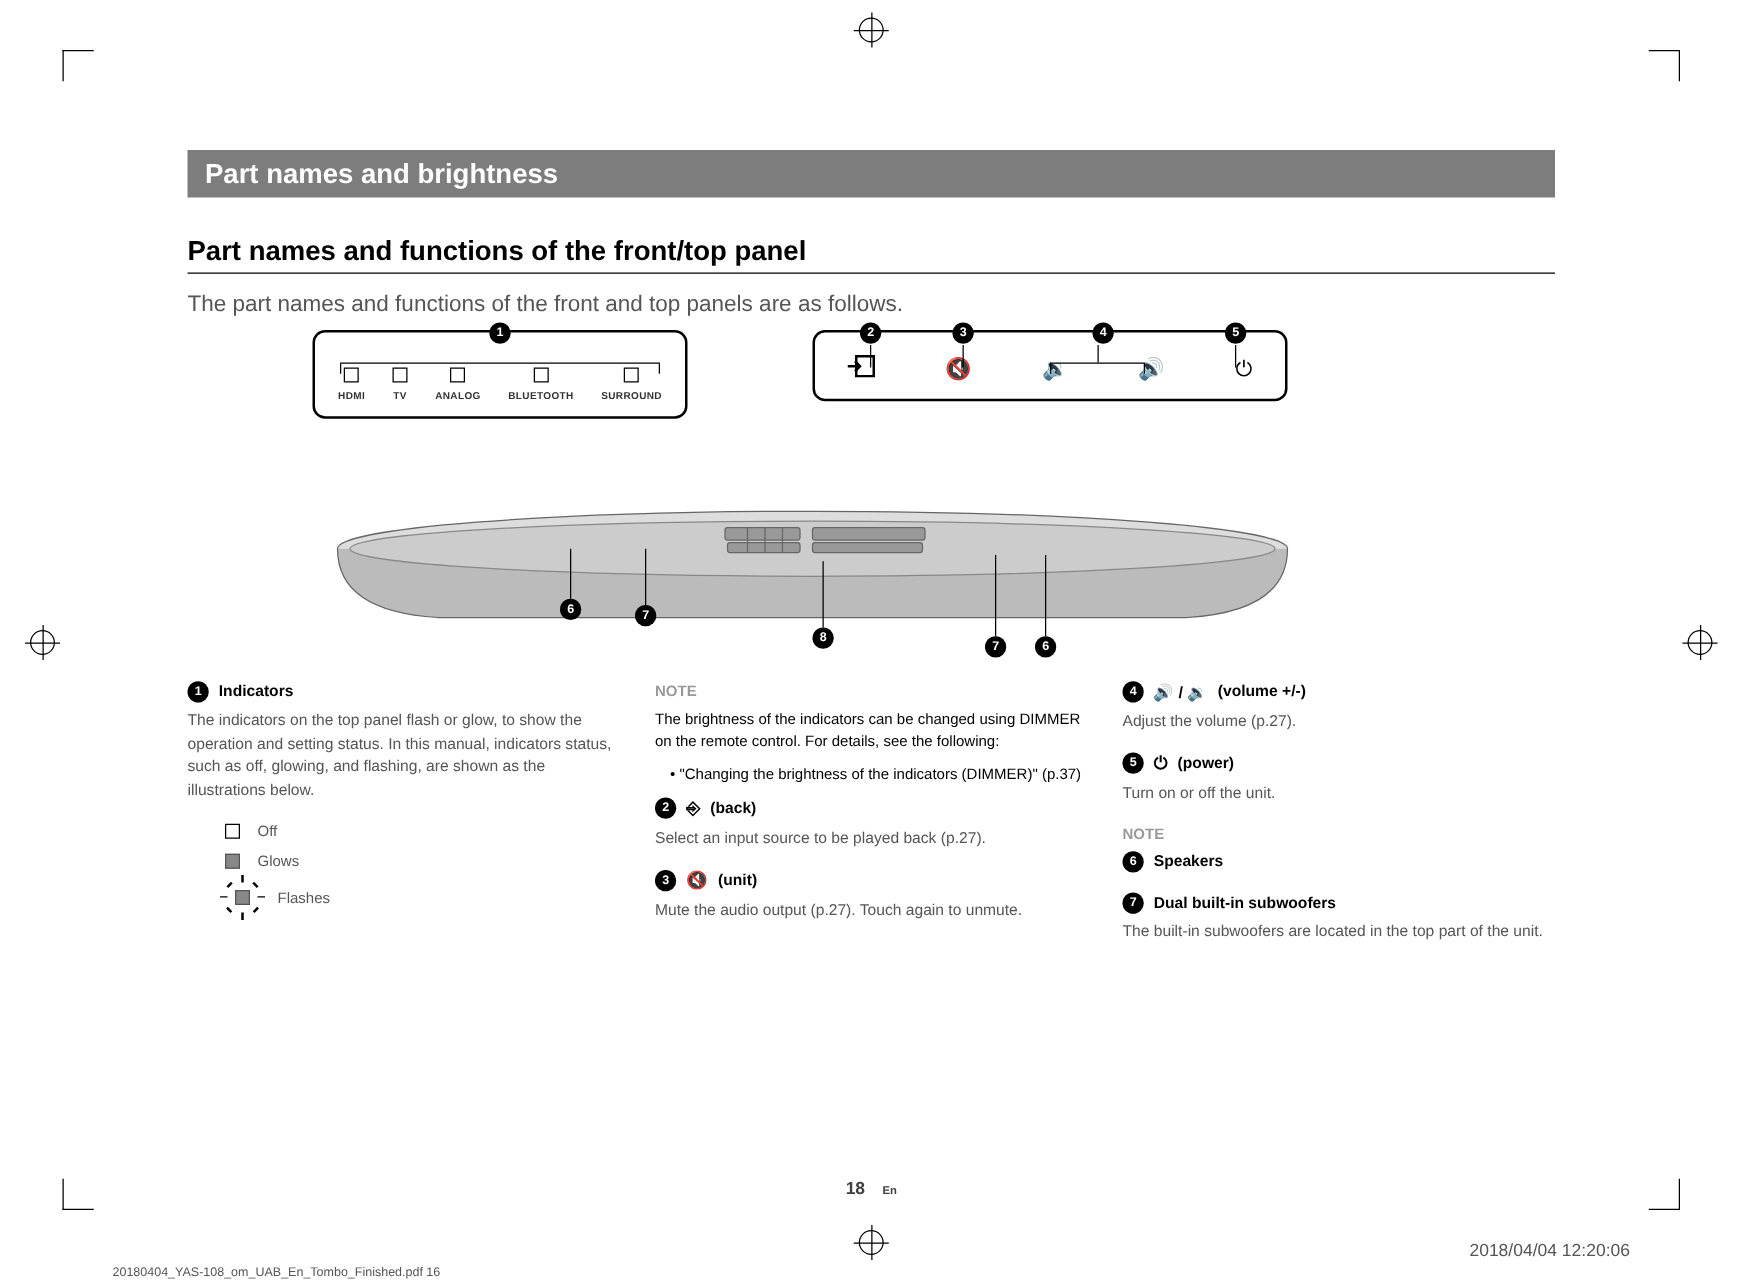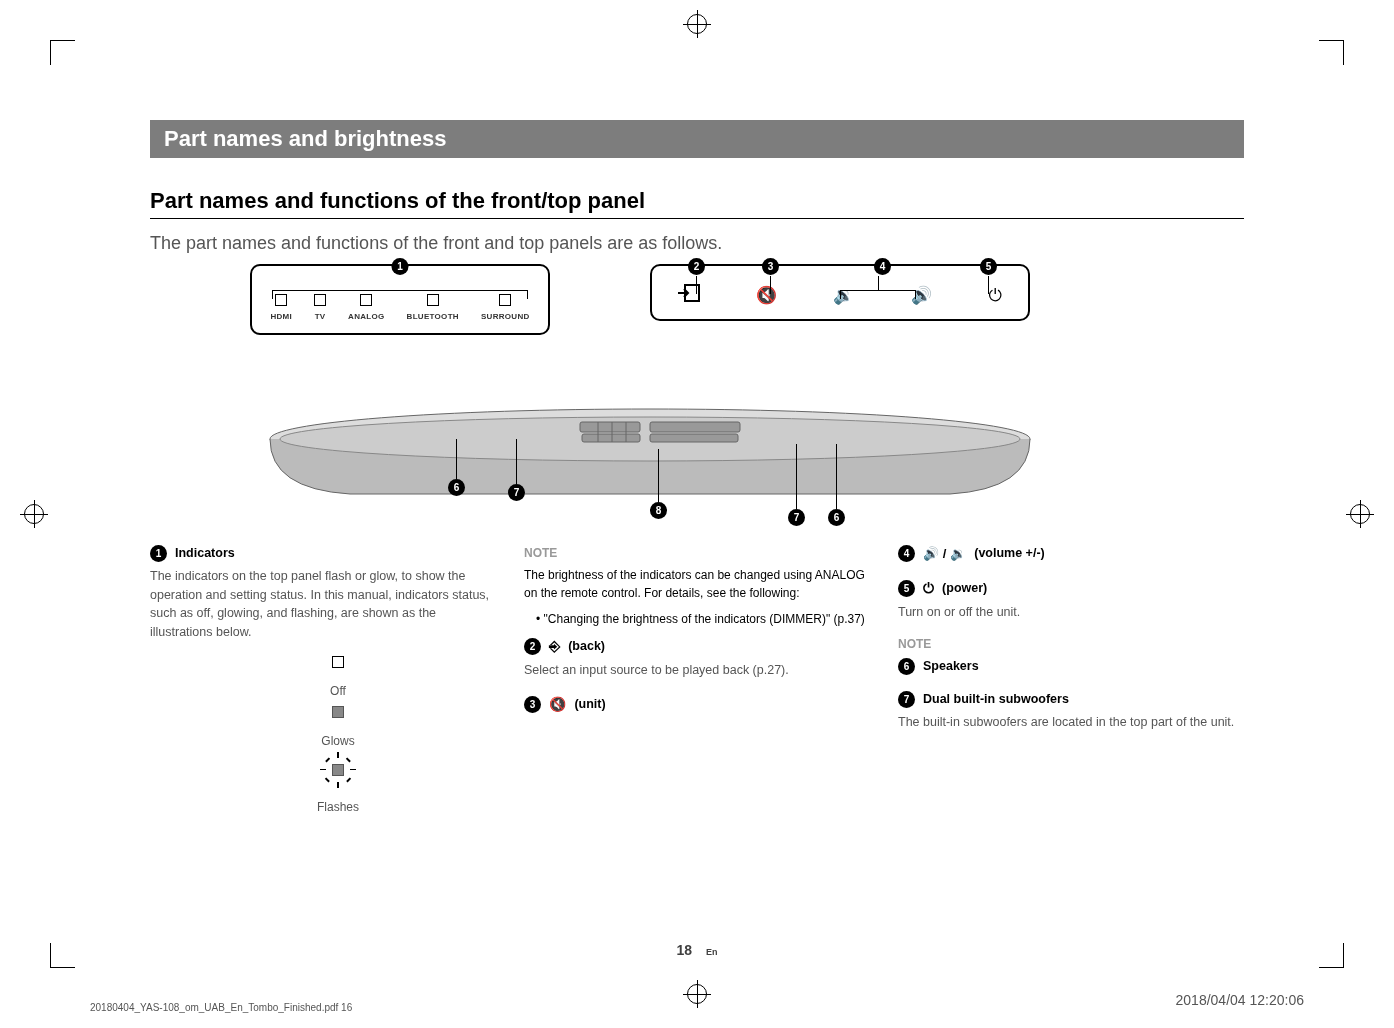--- a/index.html
+++ b/index.html
@@ -85,31 +85,31 @@
 
   .soundbar-svg { position:absolute; top:115px; left:100px; }
 
   .columns { display:flex; gap:28px; font-size:12.5px; line-height:1.5; color:#555; }
   .col { flex:1; }
   .item { margin-bottom:14px; }
   .item-head { color:#000; font-weight:bold; display:flex; align-items:center; gap:8px; margin-bottom:4px; }
   .note-label { color:#999; font-weight:bold; font-size:12px; margin-bottom:4px; }
   .note-text { color:#000; font-size:12px; margin-bottom:8px; }
   .bullet { padding-left:12px; font-size:12px; color:#000; margin-bottom:8px; }
-  .legend-row { display:flex; align-items:center; gap:14px; margin:6px 0 6px 30px; font-size:12px;flex-direction:column; }
+  .legend-row { display:flex; align-items:center; gap:14px; margin:6px 0 6px 30px; font-size:12px; }
   .legend-off { width:12px; height:12px; border:1.5px solid #000; }
   .legend-glow { width:12px; height:12px; background:#888; border:1px solid #555; }
   .legend-flash { position:relative; width:28px; height:28px; display:flex; align-items:center; justify-content:center; }
   .legend-flash .core { width:12px; height:12px; background:#888; border:1px solid #555; }
   .legend-flash .ray { position:absolute; background:#000; }
 
   .page-num { position:absolute; bottom:-50px; left:50%; transform:translateX(-50%); font-size:14px; font-weight:bold; color:#404040; }
   .page-lang { font-size:9px; font-weight:bold; margin-left:10px; }
 
-  .footer-left { position:absolute; bottom:15px; left:90px; font-size:10px; color:#555; }
+  .footer-left { position:absolute; bottom:4px; left:90px; font-size:10px; color:#555; }
   .footer-right { position:absolute; bottom:20px; right:90px; font-size:14px; color:#555; }
 </style>
 </head>
 <body>
 
 <div class="crop-mark crop-tl"></div>
 <div class="crop-mark crop-tr"></div>
 <div class="crop-mark crop-bl"></div>
 <div class="crop-mark crop-br"></div>
 <div class="reg reg-top">
@@ -220,46 +220,48 @@
           <span class="ray" style="width:5px;height:1.5px;top:3px;right:1px;transform:rotate(45deg);"></span>
           <span class="ray" style="width:5px;height:1.5px;bottom:3px;left:1px;transform:rotate(45deg);"></span>
           <span class="ray" style="width:5px;height:1.5px;bottom:3px;right:1px;transform:rotate(-45deg);"></span>
         </span>
         <span>Flashes</span>
       </div>
     </div>
 
     <div class="col">
       <div class="note-label">NOTE</div>
-      <div class="note-text">The brightness of the indicators can be changed using ANALOG on the remote control. For details, see the following:</div>
+      <div class="note-text">The brightness of the indicators can be changed using DIMMER on the remote control. For details, see the following:</div>
       <div class="bullet">• "Changing the brightness of the indicators (DIMMER)" (p.37)</div>
       <div class="item">
         <div class="item-head">
             <span class="num-badge">2</span>
             <span style="font-size:14px;">⎆</span>
             <span>(back)</span>
           </div>
         <div>Select an input source to be played back (p.27).</div>
       </div>
       <div class="item">
         <div class="item-head">
             <span class="num-badge">3</span>
             <span style="font-size:14px;">🔇</span>
             <span>(unit)</span>
           </div>
+        <div>Mute the audio output (p.27). Touch again to unmute.</div>
       </div>
     </div>
 
     <div class="col">
       <div class="item">
         <div class="item-head">
             <span class="num-badge">4</span>
             <span style="font-size:13px;">🔊 / 🔉</span>
             <span>(volume +/-)</span>
           </div>
+        <div>Adjust the volume (p.27).</div>
       </div>
       <div class="item">
         <div class="item-head">
             <span class="num-badge">5</span>
             <span style="font-size:14px;">⏻</span>
             <span>(power)</span>
           </div>
         <div>Turn on or off the unit.</div>
       </div>
       <div class="note-label">NOTE</div>

